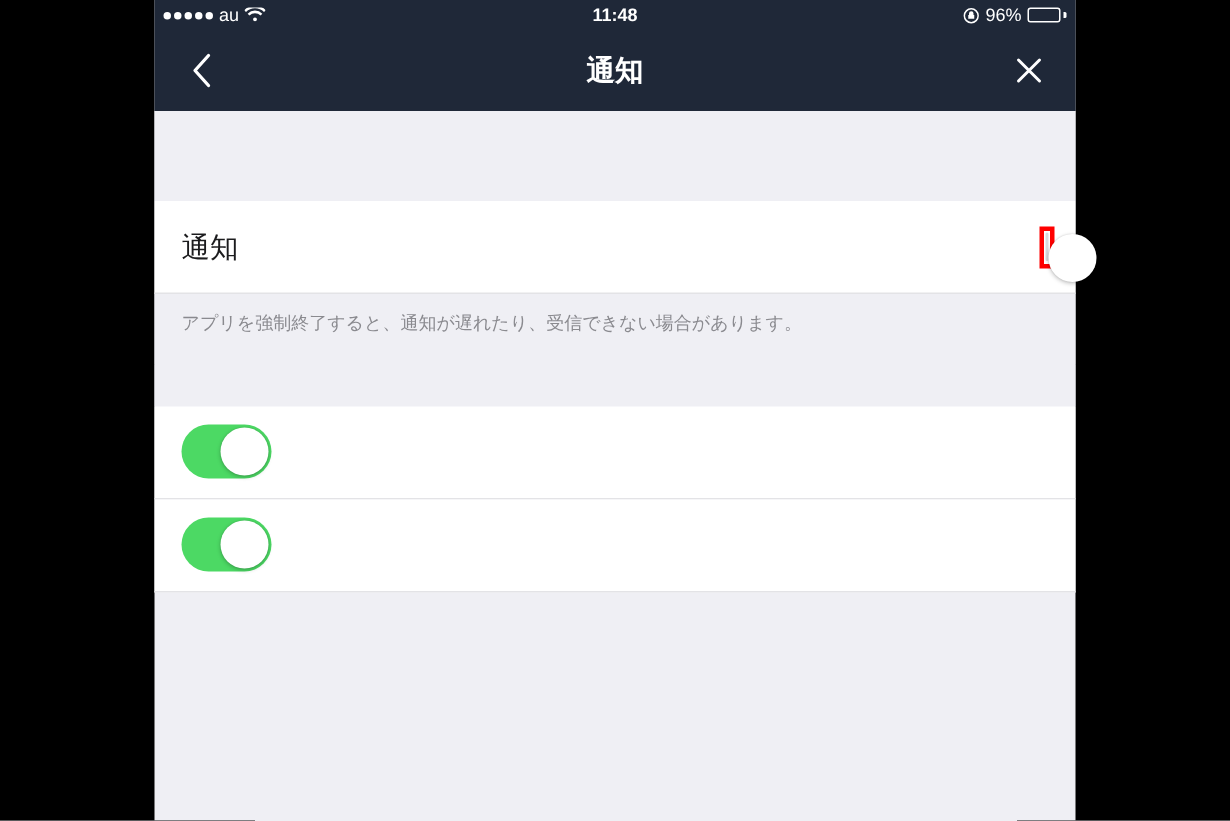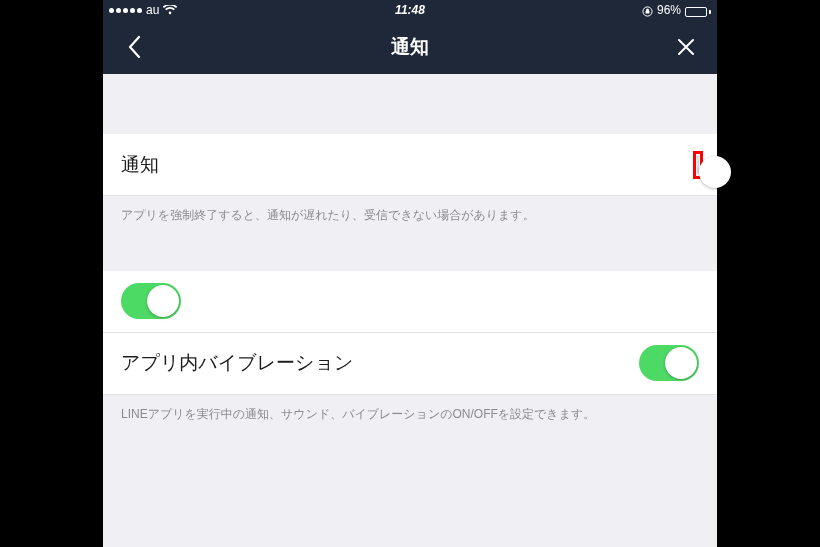--- a/index.html
+++ b/index.html
@@ -1,22 +1,22 @@
 <!DOCTYPE html>
 <html><head>
 <meta charset="utf-8">
 <style>
   * { box-sizing: border-box; margin: 0; padding: 0; }
   html, body { width: 820px; height: 547px; overflow: hidden; background: #000; font-family: -apple-system, "Hiragino Sans", "Hiragino Kaku Gothic ProN", sans-serif; }
   .stage { width: 820px; height: 547px; background: #000; display: flex; justify-content: center; }
   .phone { width: 614px; height: 547px; background: #efeff4; position: relative; }
   .status-bar { height: 20px; background: #1f2838; color: #fff; font-size: 12px; display: flex; align-items: center; padding: 0 6px; }
   .sb-left { display: flex; align-items: center; gap: 4px; }
-  .sb-center { position: absolute; left: 50%; transform: translateX(-50%); font-weight: 600; font-style: italic; }
-  .sb-right { margin-left: auto; display: flex; align-items: flex-end; gap: 4px; }
+  .sb-center { position: absolute; left: 50%; transform: translateX(-50%); font-weight: 600; }
+  .sb-right { margin-left: auto; display: flex; align-items: center; gap: 4px; }
   .dots { display: flex; gap: 2px; }
   .dot { width: 5px; height: 5px; border-radius: 50%; background: #fff; }
   .wifi svg { display: block; }
   .battery { display: flex; align-items: center; gap: 2px; }
   .battery-body { width: 22px; height: 10px; border: 1px solid #fff; border-radius: 2px; position: relative; padding: 1px; }
   .battery-fill { height: 100%; background: #fff; border-radius: 1px; }
   .battery-cap { width: 2px; height: 4px; background: #fff; border-radius: 0 1px 1px 0; }
   .lock svg { display: block; }
 
   .nav-bar { height: 54px; background: #1f2838; color: #fff; display: flex; align-items: center; justify-content: space-between; padding: 0 16px; }
@@ -108,23 +108,21 @@
       <div class="desc">アプリを強制終了すると、通知が遅れたり、受信できない場合があります。</div>
 
       <div class="group-gap"></div>
 
       <div class="row">
         <span class="toggle on">
             <span class="knob"></span>
           </span>
       </div>
       <div class="row">
-        <span class="row-label">アプリ内バイブレーション</span>
         <span class="toggle on">
             <span class="knob"></span>
           </span>
       </div>
 
-      <div class="desc">LINEアプリを実行中の通知、サウンド、バイブレーションのON/OFFを設定できます。</div>
     </div>
 
   </div>
 </div>
 
 </body></html>

